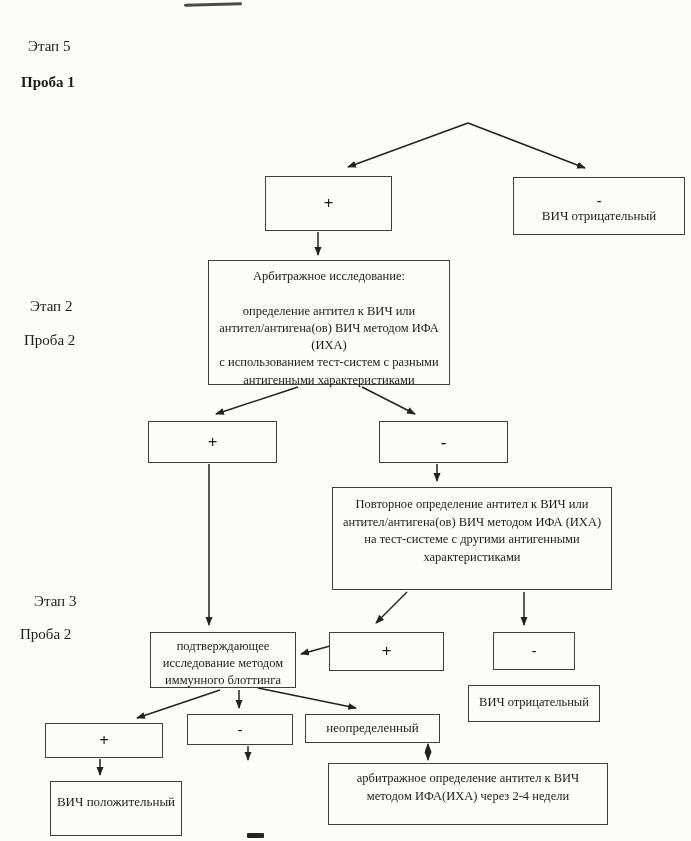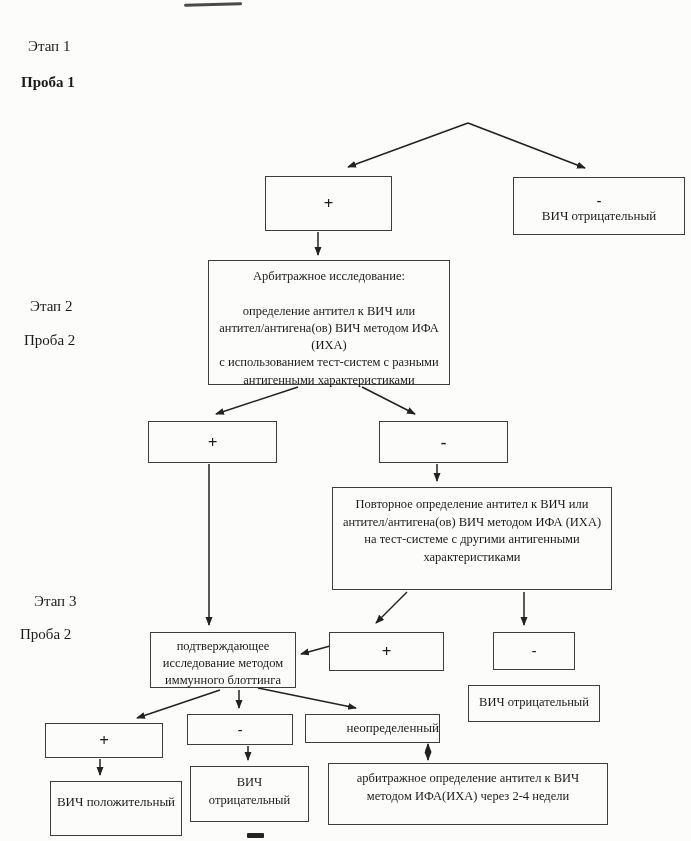--- a/index.html
+++ b/index.html
@@ -27,21 +27,21 @@
   .b-arbitration{left:208px;top:260px;width:242px;height:125px;font-size:12.5px;line-height:1.38;padding-top:7px;}
   .b-s2plus{left:148px;top:421px;width:129px;height:42px;}
   .b-s2neg{left:379px;top:421px;width:129px;height:42px;}
   .b-repeat{left:332px;top:487px;width:280px;height:103px;font-size:12.5px;line-height:1.4;padding-top:8px;}
   .b-confirm{left:150px;top:632px;width:146px;height:56px;font-size:12.5px;line-height:1.35;padding-top:5px;}
   .b-s3plus{left:329px;top:632px;width:115px;height:39px;}
   .b-s3neg{left:493px;top:632px;width:82px;height:38px;}
   .b-s3hivneg{left:468px;top:685px;width:132px;height:37px;font-size:12.5px;padding-top:9px;}
   .b-ibplus{left:45px;top:723px;width:118px;height:35px;}
   .b-ibneg{left:187px;top:714px;width:106px;height:31px;}
-  .b-ibund{left:305px;top:714px;width:135px;height:29px;font-size:13px;padding-top:5px;text-align:right;}
+  .b-ibund{left:305px;top:714px;width:135px;height:29px;font-size:13px;padding-top:5px;}
   .b-hivpos{left:33px;top:781px;width:132px;height:55px;font-size:13px;padding-top:12px;margin-left:17px;}
   .b-hivneg{left:190px;top:766px;width:119px;height:56px;font-size:12.5px;line-height:1.4;padding-top:7px;}
   .b-arb24{left:328px;top:763px;width:280px;height:62px;font-size:12.5px;line-height:1.4;padding-top:6px;}
 
   .l-etap1{left:28px;top:38px;}
   .l-proba1{left:21px;top:74px;font-weight:bold;}
   .l-etap2{left:30px;top:298px;text-align:right;}
   .l-proba2{left:24px;top:332px;}
   .l-etap3{left:34px;top:593px;}
   .l-proba2b{left:20px;top:626px;}
@@ -50,21 +50,21 @@
   .artifact-bottom{position:absolute;left:247px;top:833px;width:17px;height:5px;background:#242424;border-radius:1px;}
 </style>
 </head>
 <body>
 
 <div class="page">
 
   <div class="artifact-top"></div>
   <div class="artifact-bottom"></div>
 
-  <div class="stagelabel l-etap1">Этап 1</div>
+  <div class="stagelabel l-etap1">Этап 5</div>
   <div class="stagelabel l-proba1">Проба 1</div>
   <div class="stagelabel l-etap2">Этап 2</div>
   <div class="stagelabel l-proba2">Проба 2</div>
   <div class="stagelabel l-etap3">Этап 3</div>
   <div class="stagelabel l-proba2b">Проба 2</div>
 
   <svg class="arrows" width="691" height="841" viewBox="0 0 691 841">
     <defs>
       <marker id="ah" markerWidth="12" markerHeight="12" refX="8" refY="3.5" orient="auto" markerUnits="userSpaceOnUse">
         <path d="M0,0 L9,3.5 L0,7 Z" fill="#222"></path>
@@ -155,23 +155,19 @@
   </div>
 
   <div class="box b-ibund">
     <span class="t">неопределенный</span>
   </div>
 
   <div class="box b-hivpos">
     <span class="t">ВИЧ положительный</span>
   </div>
 
-  <div class="box b-hivneg">
-    <span class="t">ВИЧ
-отрицательный</span>
-  </div>
 
   <div class="box b-arb24">
     <span class="t">арбитражное определение антител к ВИЧ
 методом ИФА(ИХА) через 2-4 недели</span>
   </div>
 
 </div>
 
 </body></html>

